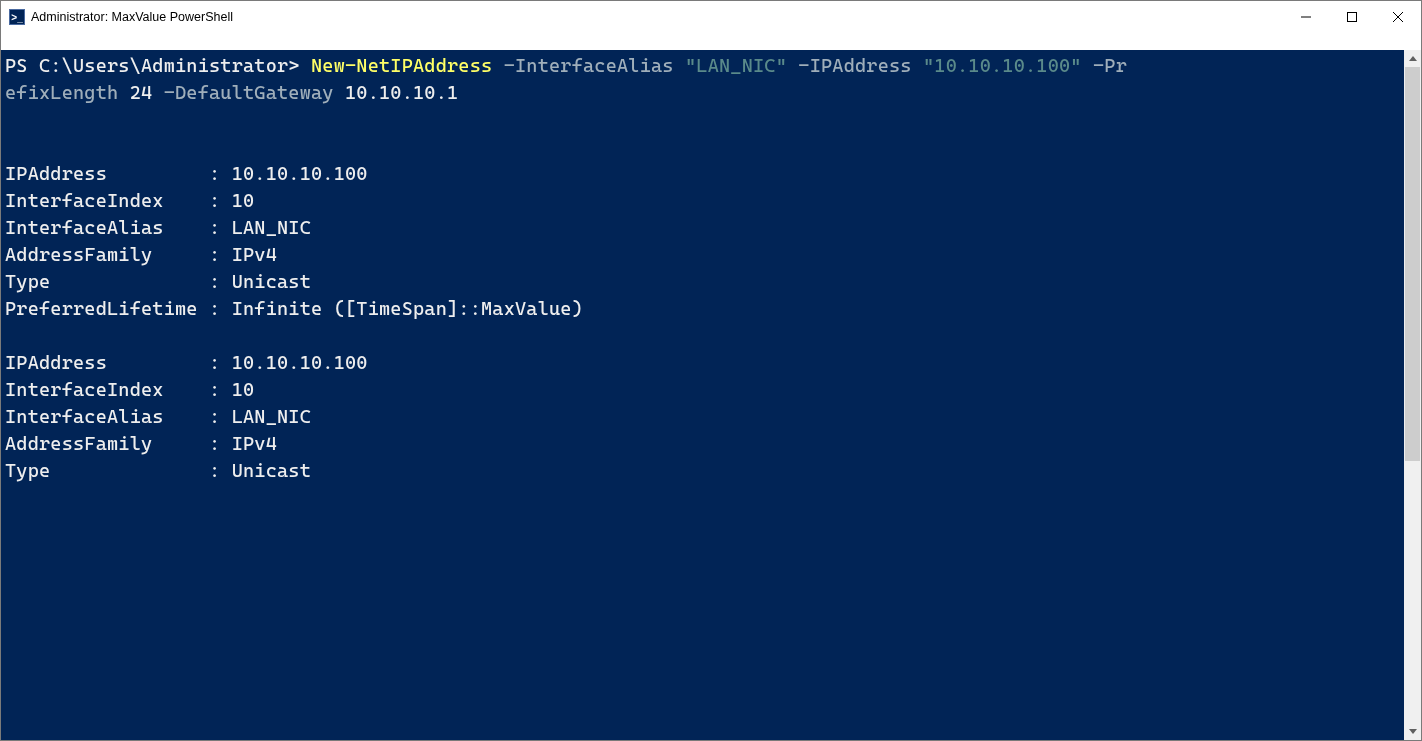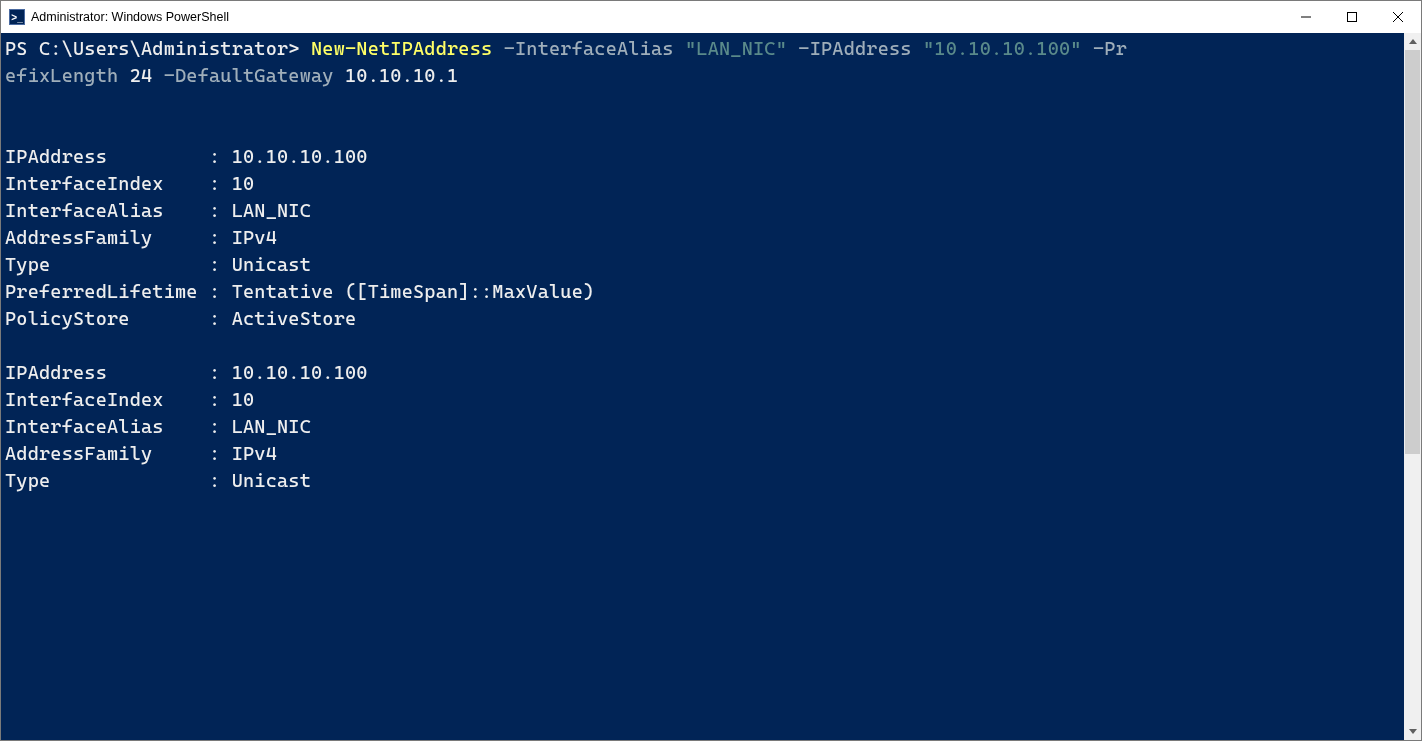--- a/index.html
+++ b/index.html
@@ -5,42 +5,42 @@
   * { box-sizing: border-box; margin: 0; padding: 0; }
   html, body { width: 1422px; height: 741px; font-family: Consolas, 'Courier New', monospace; overflow: hidden; }
   .window { width: 1422px; height: 741px; background: #ffffff; display: flex; flex-direction: column; border: 1px solid #7a7a7a; }
   .titlebar { height: 32px; background: #ffffff; display: flex; align-items: center; padding: 0 0 0 8px; font-family: 'Segoe UI', Tahoma, sans-serif; font-size: 12.5px; color: #000; }
   .titlebar .ps-icon { width: 16px; height: 16px; background: #012456; margin-right: 6px; display: inline-flex; align-items: center; justify-content: center; color: #fff; font-size: 10px; font-weight: bold; border: 0.5px solid #4a6aa0; }
   .titlebar .title-text { flex: 0 0 auto; }
   .titlebar .spacer { flex: 1 1 auto; }
   .win-controls { display: flex; height: 100%; }
   .win-btn { width: 46px; height: 100%; display: flex; align-items: center; justify-content: center; font-family: 'Segoe UI', Arial, sans-serif; font-size: 14px; color: #000; background: #fff; }
   .win-btn svg { stroke: #000; stroke-width: 1; fill: none; }
-  .terminal-wrap { flex: 1 1 auto; display: flex; background: #737373; overflow: hidden; }
+  .terminal-wrap { flex: 1 1 auto; display: flex; background: #737373; overflow: hidden; margin-top: 17px; }
   .terminal { flex: 1 1 auto; background: #012456; color: #eeeeee; font-size: 19px; line-height: 27px; padding: 2px 0 0 4px; white-space: pre; overflow: hidden; font-family: Consolas, 'Cascadia Mono', 'Courier New', monospace; letter-spacing: 0.2px; }
   .scrollbar { width: 17px; background: #f0f0f0; display: flex; flex-direction: column; }
   .sb-btn { height: 17px; background: #f0f0f0; display: flex; align-items: center; justify-content: center; }
   .sb-btn svg { fill: #606060; }
   .sb-track { flex: 1 1 auto; background: #f0f0f0; position: relative; }
   .sb-thumb { position: absolute; left: 1px; right: 1px; top: 0; height: 60%; background: #cdcdcd; }
   .c-prompt  { color: #eeeeee; }
   .c-cmd     { color: #ffff66; }
   .c-param   { color: #9faeba; }
   .c-str     { color: #5a8a8a; }
   .c-num     { color: #eeeeee; }
   .c-out     { color: #eeeeee; }
 </style>
 </head>
 <body>
 
 <div class="window">
 
   <div class="titlebar">
     <span class="ps-icon">&gt;_</span>
-    <span class="title-text">Administrator: Windows PowerShell</span>
+    <span class="title-text">Administrator: MaxValue PowerShell</span>
     <span class="spacer"></span>
     <div class="win-controls">
       <div class="win-btn">
         <svg width="10" height="10">
             <line x1="0" y1="5" x2="10" y2="5"></line>
           </svg>
       </div>
       <div class="win-btn">
         <svg width="10" height="10">
             <rect x="0.5" y="0.5" width="9" height="9"></rect>
@@ -58,22 +58,21 @@
   <div class="terminal-wrap">
     <div class="terminal" id="terminal"><span class="c-prompt">PS C:\Users\Administrator&gt; </span><span class="c-cmd">New-NetIPAddress</span><span class="c-param"> -InterfaceAlias </span><span class="c-str">"LAN_NIC"</span><span class="c-param"> -IPAddress </span><span class="c-str">"10.10.10.100"</span><span class="c-param"> -Pr</span>
 <span class="c-param">efixLength </span><span class="c-num">24</span><span class="c-param"> -DefaultGateway </span><span class="c-num">10.10.10.1</span>
 
 
 <span class="c-out">IPAddress         : 10.10.10.100
 </span><span class="c-out">InterfaceIndex    : 10
 </span><span class="c-out">InterfaceAlias    : LAN_NIC
 </span><span class="c-out">AddressFamily     : IPv4
 </span><span class="c-out">Type              : Unicast
-</span><span class="c-out">PreferredLifetime : Tentative ([TimeSpan]::MaxValue)
-</span><span class="c-out">PolicyStore       : ActiveStore
+</span><span class="c-out">PreferredLifetime : Infinite ([TimeSpan]::MaxValue)
 </span>
 <span class="c-out">IPAddress         : 10.10.10.100
 </span><span class="c-out">InterfaceIndex    : 10
 </span><span class="c-out">InterfaceAlias    : LAN_NIC
 </span><span class="c-out">AddressFamily     : IPv4
 </span><span class="c-out">Type              : Unicast
 </span></div>
     <div class="scrollbar">
       <div class="sb-btn">
         <svg width="8" height="5">

